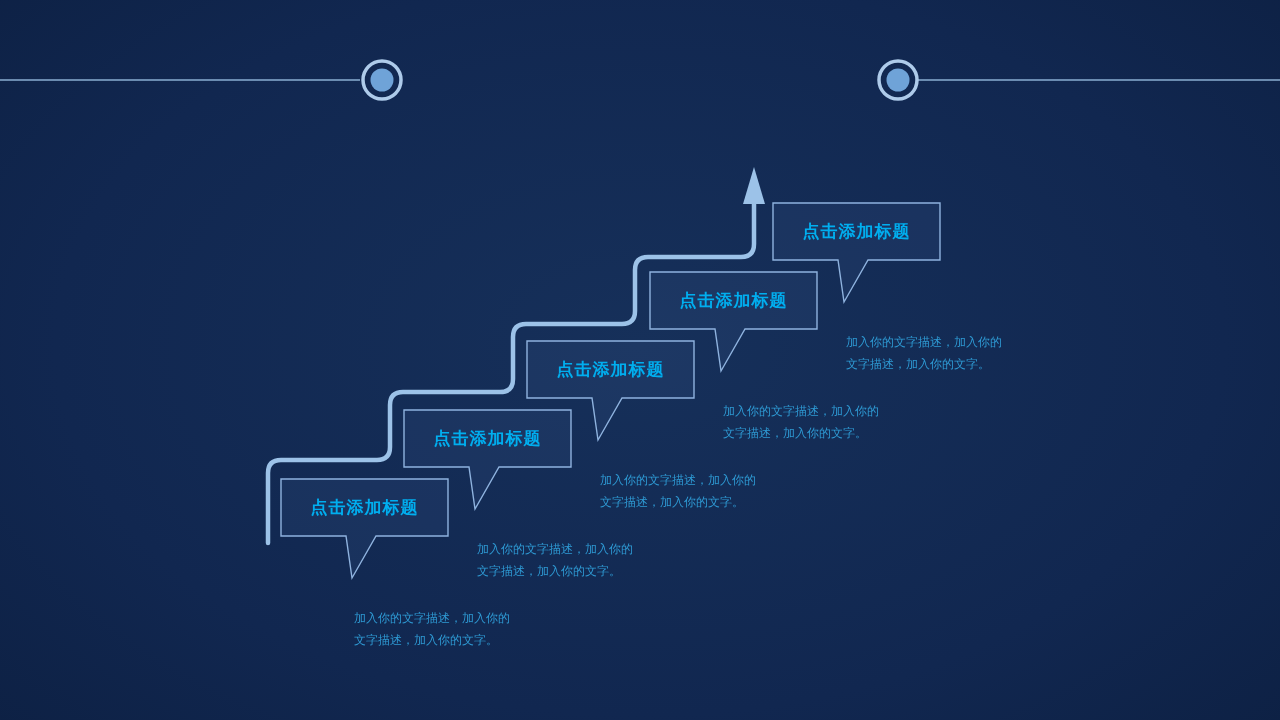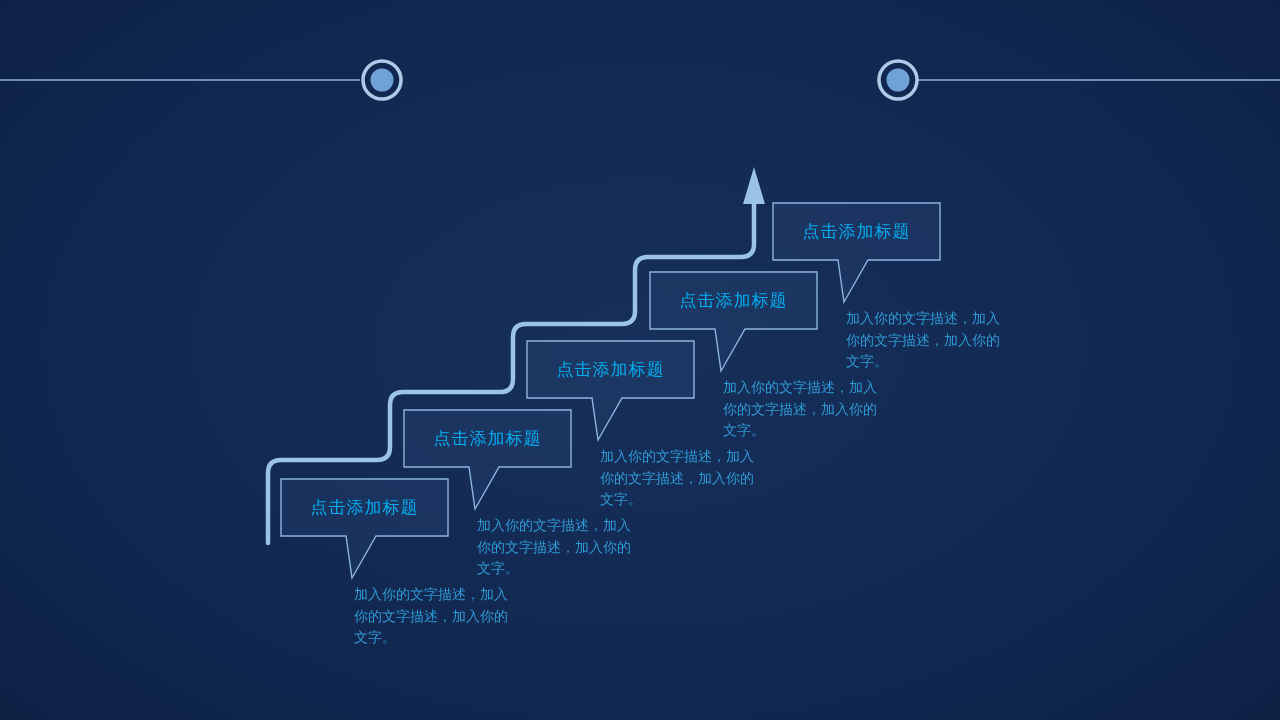--- a/index.html
+++ b/index.html
@@ -21,33 +21,34 @@
   .circle-left{left:359px;}
   .circle-right{left:875px;}
   
   .diagram-svg{position:absolute;left:0;top:0;width:1280px;height:720px;}
   .callout{fill:rgba(125,175,235,0.07);stroke-width:1.4px;}
   .stair{fill:none;stroke-width:4.5px;stroke-linecap:round;}
   
   .callout-title{
     position:absolute;width:167px;height:57px;display:flex;
     align-items:center;justify-content:center;
-    font-size:17px;font-weight:400;color:#00AEEF;letter-spacing:1px;
+    font-size:17px;font-weight:700;color:#00AEEF;letter-spacing:1px;
     cursor:pointer;
   }
   .s1{left:281px;top:479px;}
   .s2{left:404px;top:410px;}
   .s3{left:527px;top:341px;}
   .s4{left:650px;top:272px;}
   .s5{left:773px;top:203px;}
   
   .callout-desc{
     position:absolute;width:167px;
-    font-size:14px;line-height:21.5px;color:#2E9AD4;
+    font-size:12px;line-height:21.5px;color:#2E9AD4;
     cursor:pointer;
+    margin-top:24px;
   }
   .d1{left:354px;top:584px;}
   .d2{left:477px;top:515px;}
   .d3{left:600px;top:446px;}
   .d4{left:723px;top:377px;}
   .d5{left:846px;top:308px;}
 </style>
 </head>
 <body>
 

